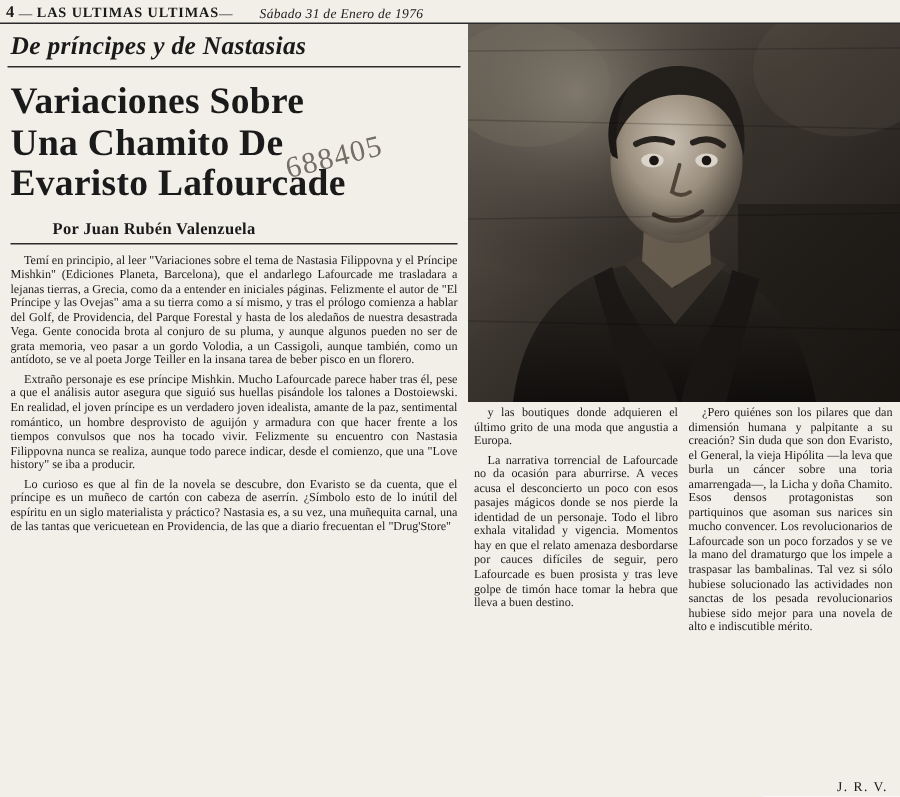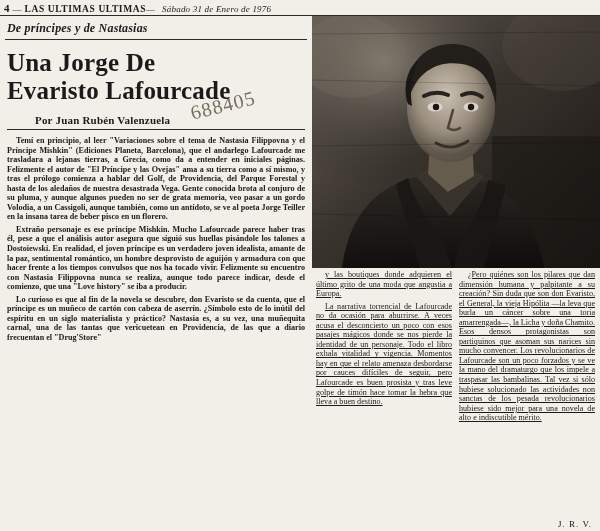--- a/index.html
+++ b/index.html
@@ -39,36 +39,36 @@
     margin-right: 3px;
   }
   .masthead .paper {
     font-size: 9.5px;
     font-weight: bold;
     letter-spacing: 0.6px;
   }
   .masthead .date {
     font-size: 9px;
     font-style: italic;
-    margin-left: 4px;
+    margin-left: 15px;
     letter-spacing: 0.2px;
   }
 
   
   .left-col {
     position: absolute;
     top: 16px;
     left: 0;
     width: 312px;
     height: 515px;
     box-sizing: border-box;
     padding: 3px 5px 0 5px;
   }
   .kicker {
-    font-size: 12px;
+    font-size: 17px;
     font-style: italic;
     font-weight: bold;
     letter-spacing: 0.2px;
     padding: 2px 0 3px 2px;
     border-bottom: 1.2px solid #2b2b2b;
     margin-bottom: 4px;
   }
   .headline {
     font-size: 25px;
     font-weight: bold;
@@ -105,21 +105,20 @@
   .body-col {
     font-size: 8.1px;
     line-height: 1.18;
     text-align: justify;
     letter-spacing: 0px;
     margin: 0 2px;
   }
   .body-col p {
     margin: 0 0 3px 0;
     text-indent: 9px;
-    font-weight: bold;
   }
 
   
   .photo {
     position: absolute;
     top: 16px;
     left: 312px;
     width: 288px;
     height: 252px;
     overflow: hidden;
@@ -141,21 +140,20 @@
     column-count: 2;
     column-gap: 7px;
     column-rule: none;
     font-size: 8.1px;
     line-height: 1.18;
     text-align: justify;
   }
   .right-cols p {
     margin: 0 0 3px 0;
     text-indent: 9px;
-    text-decoration: underline;
   }
   .signature {
     position: absolute;
     right: 8px;
     bottom: 2px;
     font-size: 9px;
     font-weight: normal;
     letter-spacing: 1px;
   }
   
@@ -239,21 +237,22 @@
         <line x1="0" y1="130" x2="288" y2="126" stroke-width="1"></line>
         <line x1="0" y1="198" x2="288" y2="204" stroke-width="1"></line>
       </g>
     </svg>
   </div>
 
   <div class="left-col">
     <div class="kicker">De príncipes y de Nastasias</div>
 
     <div class="headline">
-      <div>Una Jorge De</div>
+      <div>Variaciones Sobre</div>
+      <div>Una Chamito De</div>
       <div>Evaristo Lafourcade</div>
     </div>
 
     <div class="scrawl">688405</div>
 
     <div class="byline">Por Juan Rubén Valenzuela</div>
     <div class="rule-under-byline"></div>
 
     <div class="body-col">
       <p>Temí en principio, al leer "Variaciones sobre el tema de Nastasia Filippovna y el Príncipe Mishkin" (Ediciones Planeta, Barcelona), que el andarlego Lafourcade me trasladara a lejanas tierras, a Grecia, como da a entender en iniciales páginas. Felizmente el autor de "El Príncipe y las Ovejas" ama a su tierra como a sí mismo, y tras el prólogo comienza a hablar del Golf, de Providencia, del Parque Forestal y hasta de los aledaños de nuestra desastrada Vega. Gente conocida brota al conjuro de su pluma, y aunque algunos pueden no ser de grata memoria, veo pasar a un gordo Volodia, a un Cassigoli, aunque también, como un antídoto, se ve al poeta Jorge Teiller en la insana tarea de beber pisco en un florero.</p>

